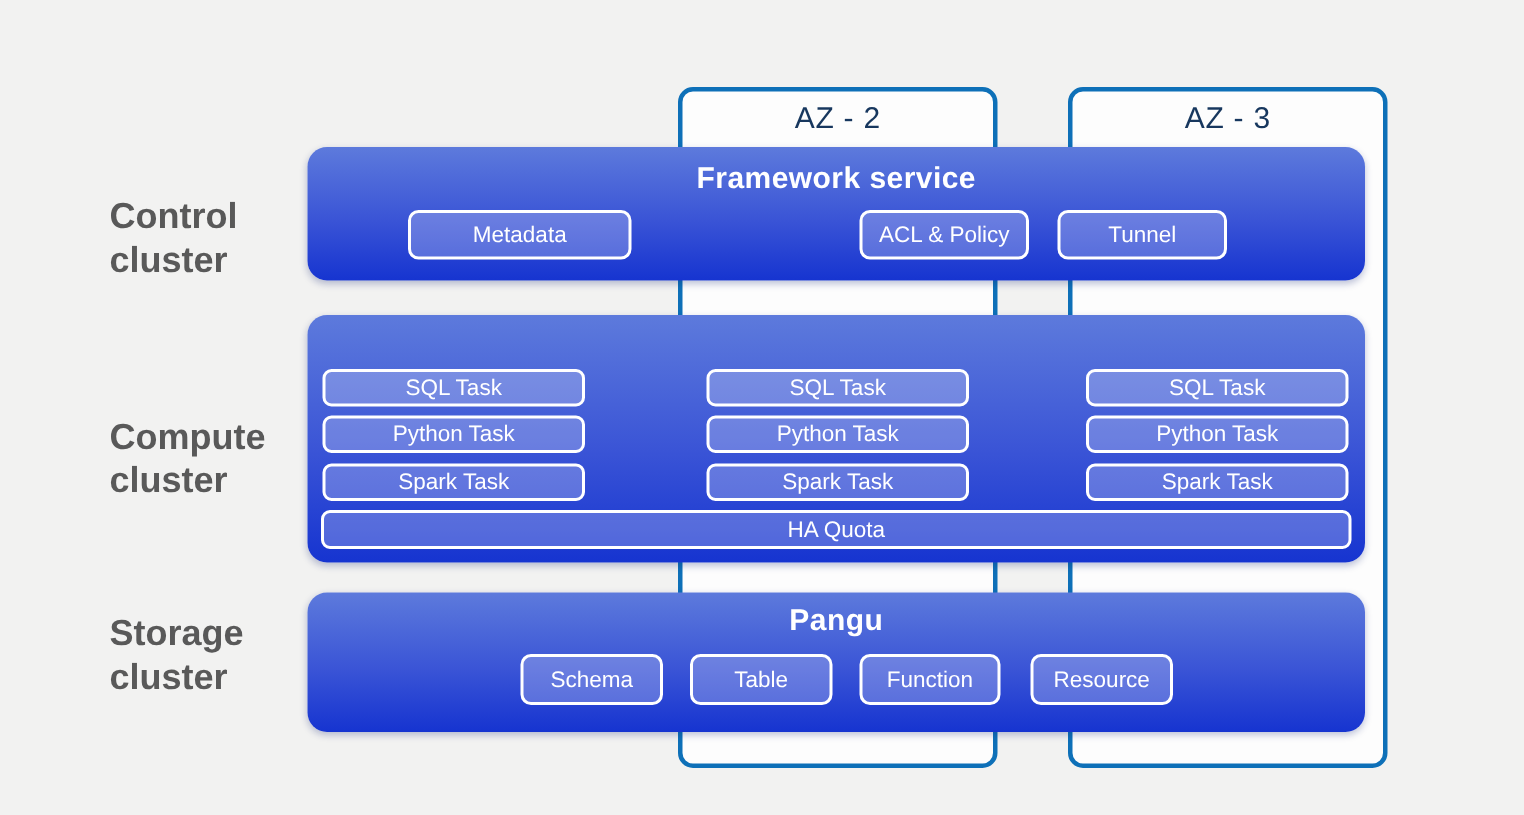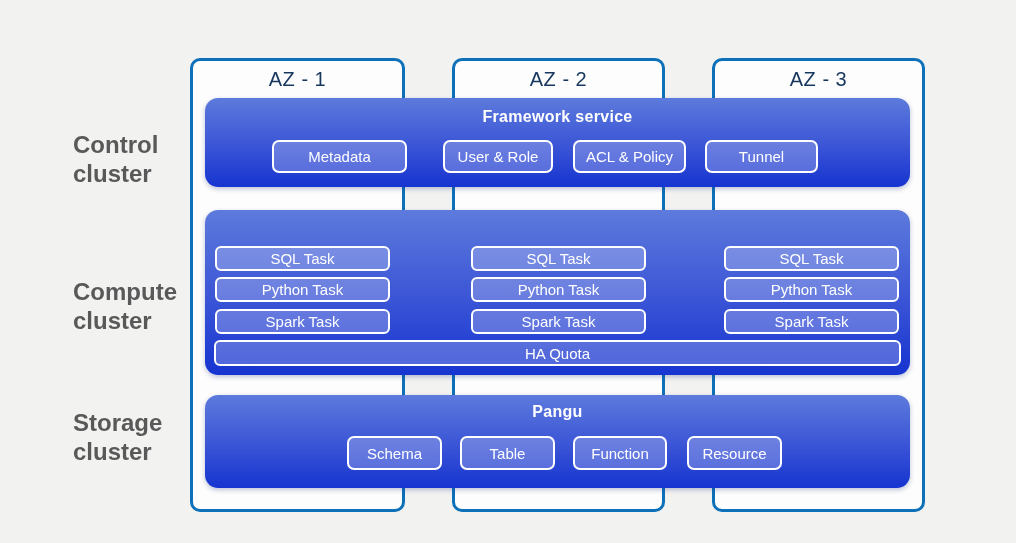--- a/index.html
+++ b/index.html
@@ -61,21 +61,21 @@
   }
   .panel.framework { top: 98px;  height: 89px;  }
   .panel.fuxi      { top: 210px; height: 165px; }
   .panel.pangu     { top: 395px; height: 93px;  }
 
   .panel-title {
     position: absolute;
     left: 0; right: 0;
     text-align: center;
     color: #ffffff;
-    font-size: 16px;
+    font-size: 20px;
     font-weight: bold;
     letter-spacing: 0.3px;
   }
   .framework .panel-title { top: 10px; }
   .fuxi .panel-title      { top: 8px;  }
   .pangu .panel-title     { top: 8px;  }
 
   
   .pill {
     position: absolute;
@@ -86,21 +86,21 @@
     color: #ffffff;
     font-size: 15px;
     display: flex;
     align-items: center;
     justify-content: center;
     white-space: nowrap;
   }
 
   
   .framework .pill { top: 42px; height: 33px; }
-  .pill.metadata   { left: 67px;  width: 135px; }
+  .pill.metadata   { left: 67px;  width: 149px; }
   .pill.user-role  { left: 238px; width: 110px; }
   .pill.acl-policy { left: 368px; width: 113px; }
   .pill.tunnel     { left: 500px; width: 113px; }
 
   
   .task {
     width: 175px; height: 25px;
     border-radius: 6px;
     font-size: 15px;
   }
@@ -128,34 +128,30 @@
 
 <div class="canvas">
 
   <div class="cluster-label control">Control
 cluster</div>
   <div class="cluster-label compute">Compute
 cluster</div>
   <div class="cluster-label storage">Storage
 cluster</div>
 
-  <div class="az az1">
-    <div class="az-title">AZ - 1</div>
-  </div>
   <div class="az az2">
     <div class="az-title">AZ - 2</div>
   </div>
   <div class="az az3">
     <div class="az-title">AZ - 3</div>
   </div>
 
   <div class="panel framework">
     <div class="panel-title">Framework service</div>
     <div class="pill metadata">Metadata</div>
-    <div class="pill user-role">User &amp; Role</div>
     <div class="pill acl-policy">ACL &amp; Policy</div>
     <div class="pill tunnel">Tunnel</div>
   </div>
 
   <div class="panel fuxi">
 
     <div class="pill task col1 row1">SQL Task</div>
     <div class="pill task col1 row2">Python Task</div>
     <div class="pill task col1 row3">Spark Task</div>
 

